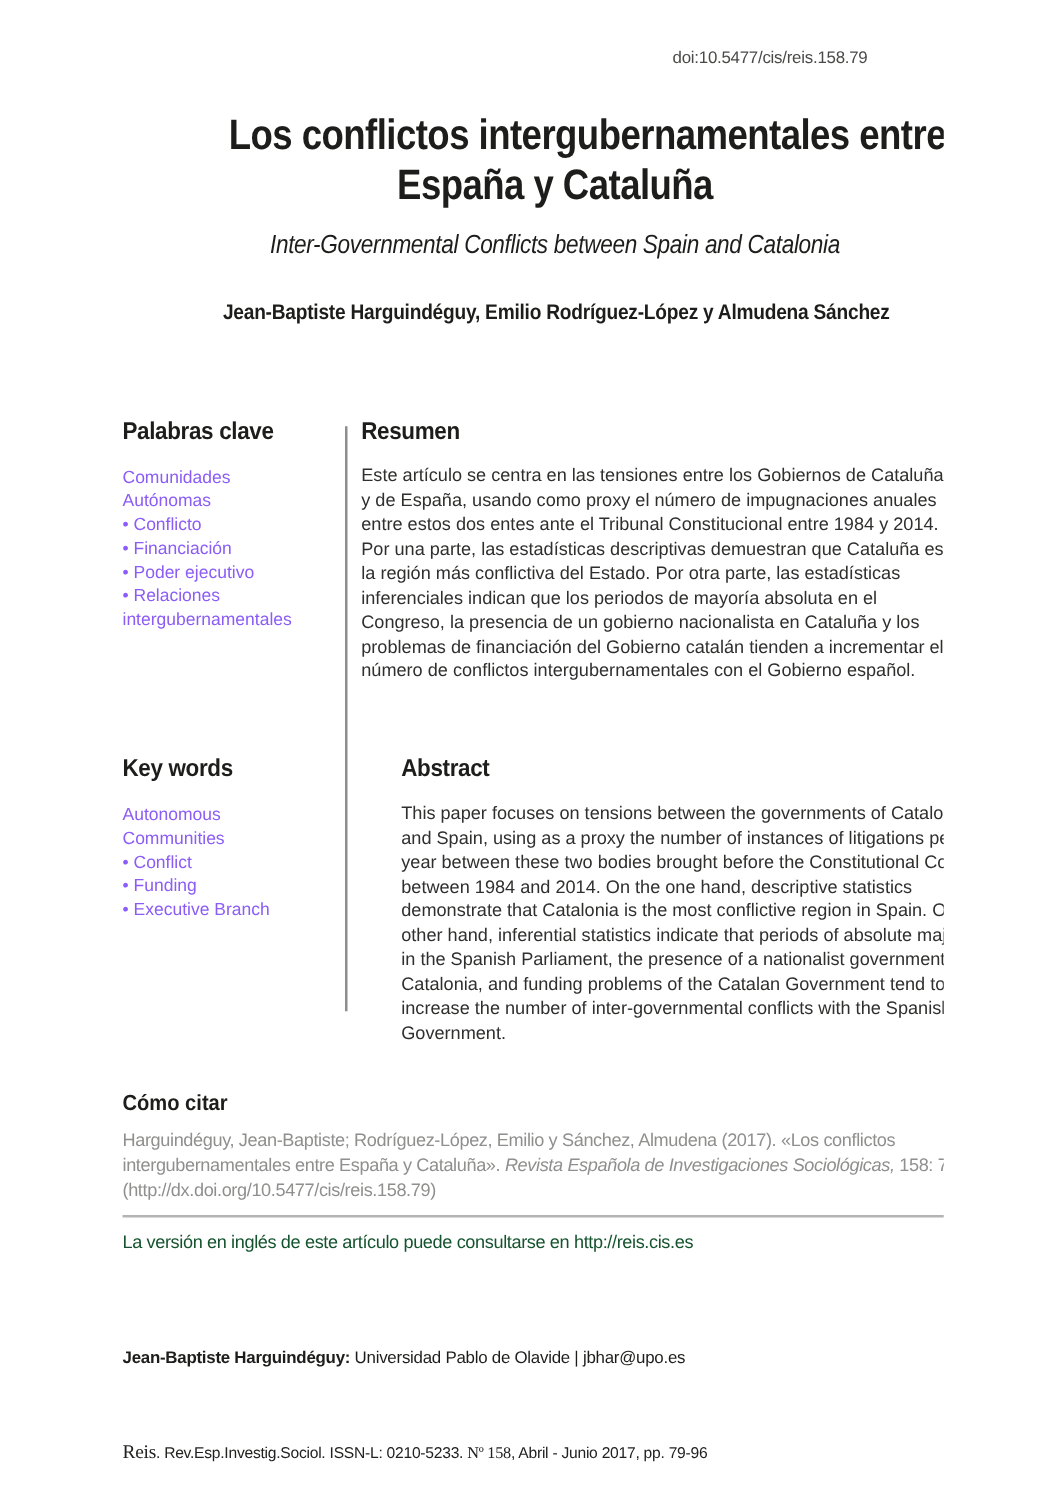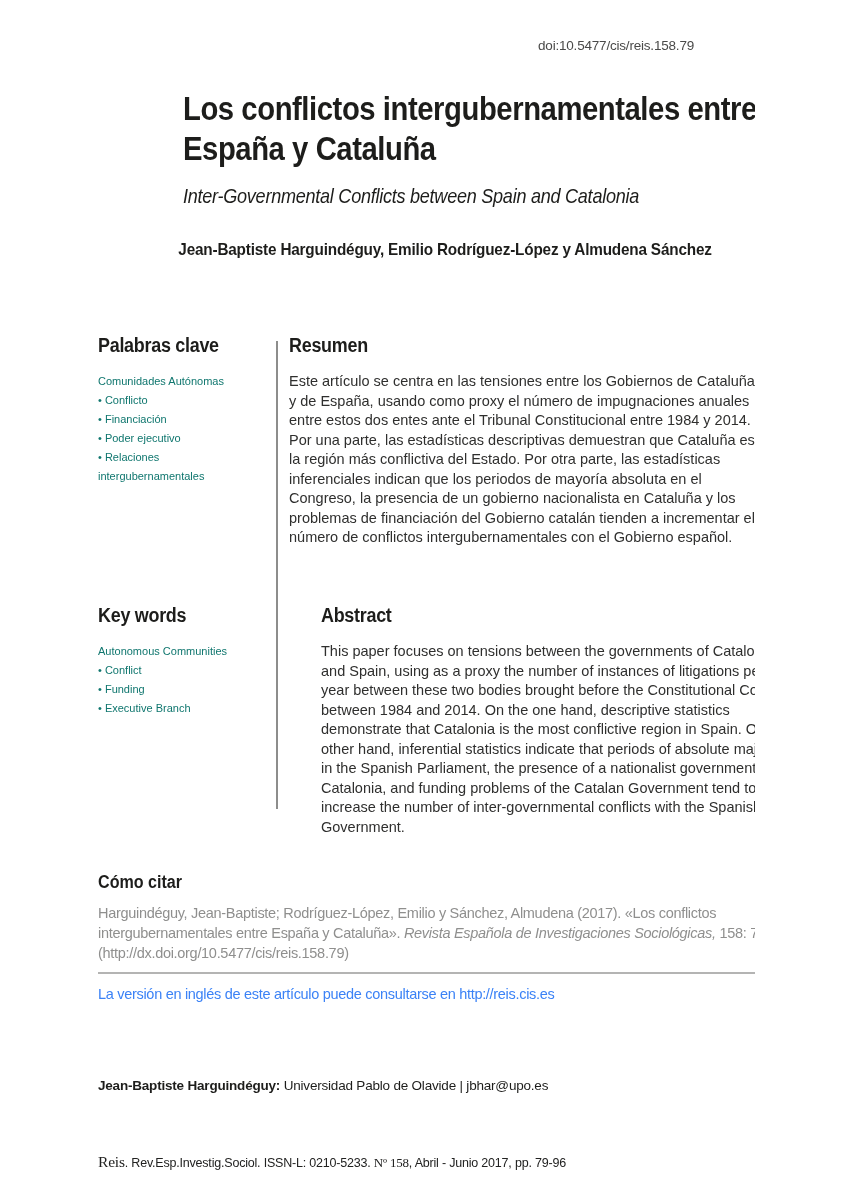--- a/index.html
+++ b/index.html
@@ -27,21 +27,21 @@
     color: #4a4a49;
     letter-spacing: -0.2px;
   }
 
   
   .title-block {
     position: absolute;
     top: 72px;
     left: 98px;
     right: 50px;
-    text-align: left;
+    text-align: center;
   }
   .title-line {
     display: block;
     font-size: 34px;
     font-weight: bold;
     color: #1d1d1b;
     line-height: 40px;
     white-space: nowrap;
     transform: scaleX(0.86);
     transform-origin: right center;
@@ -99,23 +99,23 @@
     color: #1d1d1b;
     transform: scaleX(0.92);
     transform-origin: left center;
     white-space: nowrap;
     letter-spacing: -0.3px;
   }
   .kw-list {
     margin: 0;
     padding: 0;
     list-style: none;
-    font-size: 11px;
+    font-size: 14px;
     line-height: 19px;
-    color: #0f766e;
+    color: #8b5cf6;
   }
   .body-text {
     margin: 0;
     font-size: 14.5px;
     line-height: 19.5px;
     color: #2f2f2e;
   }
 
   
   .v-rule {
@@ -160,21 +160,21 @@
     height: 2px;
     background: #b4b4b3;
   }
 
   .english-note {
     position: absolute;
     top: 970px;
     left: 98px;
     width: 694px;
     font-size: 14.5px;
-    color: #3b82f6;
+    color: #14532d;
     letter-spacing: -0.3px;
   }
 
   .affiliations {
     position: absolute;
     top: 1058px;
     left: 98px;
     width: 694px;
     font-size: 13.5px;
     line-height: 23px;

